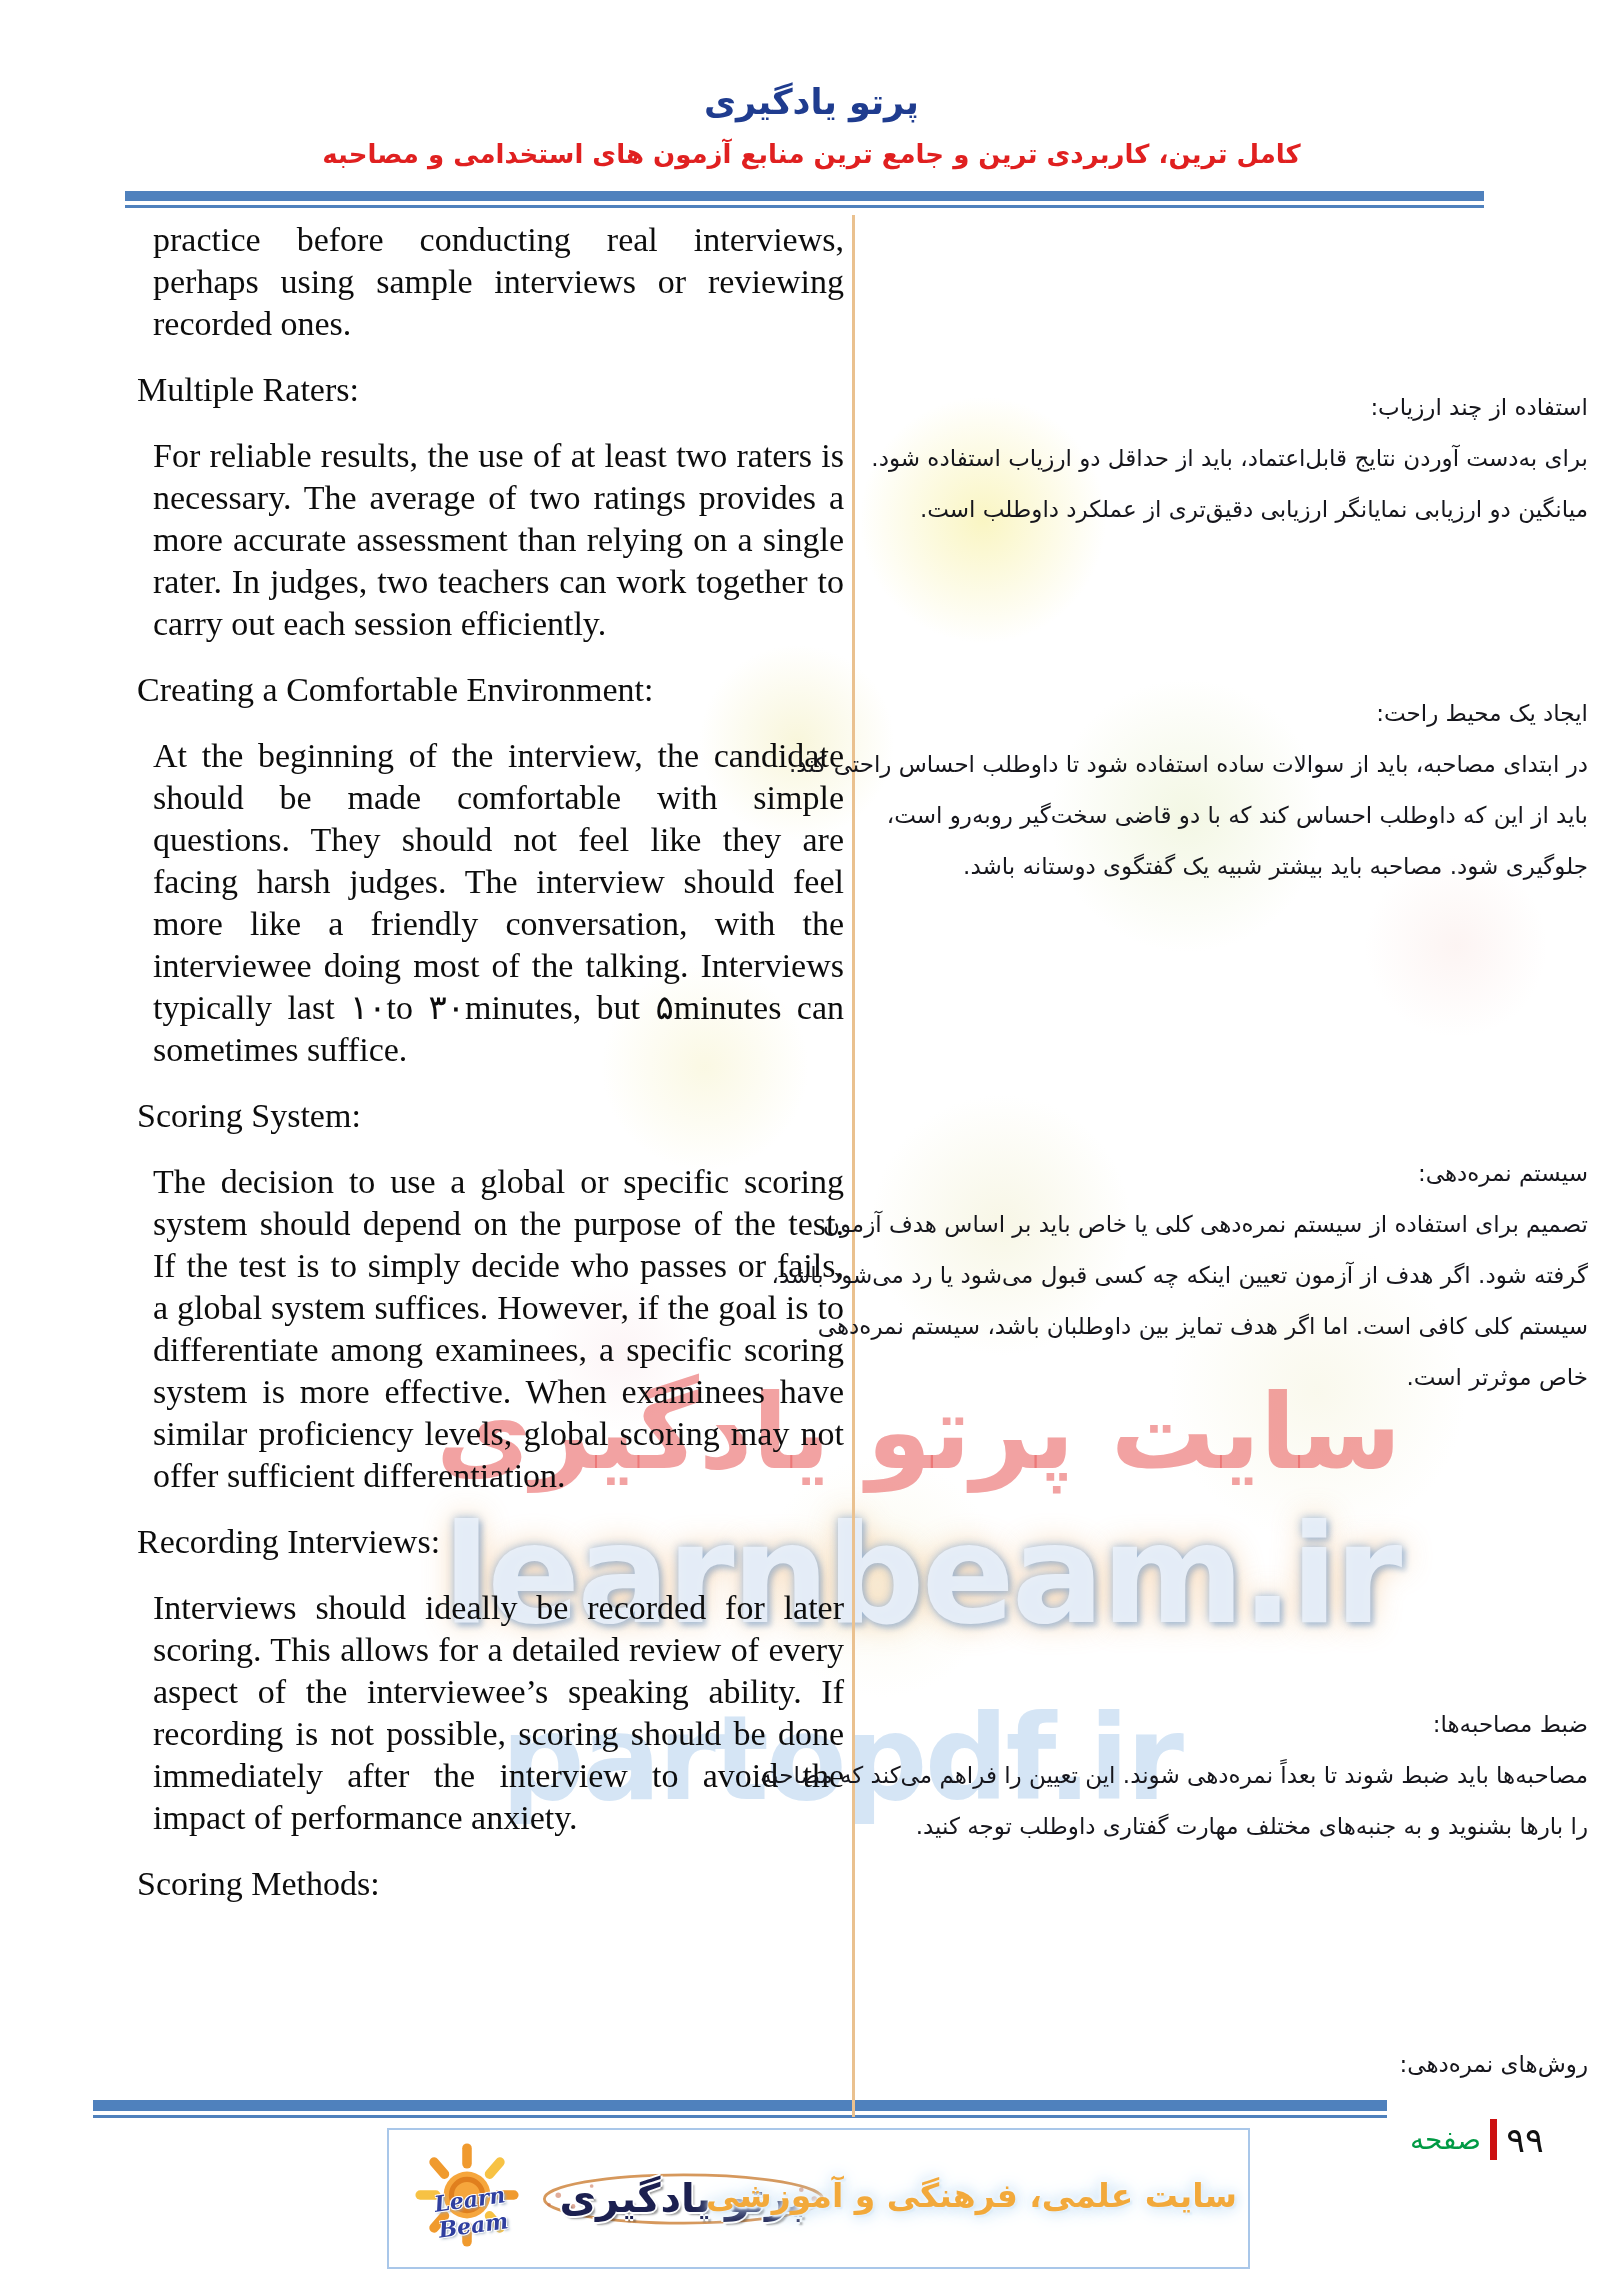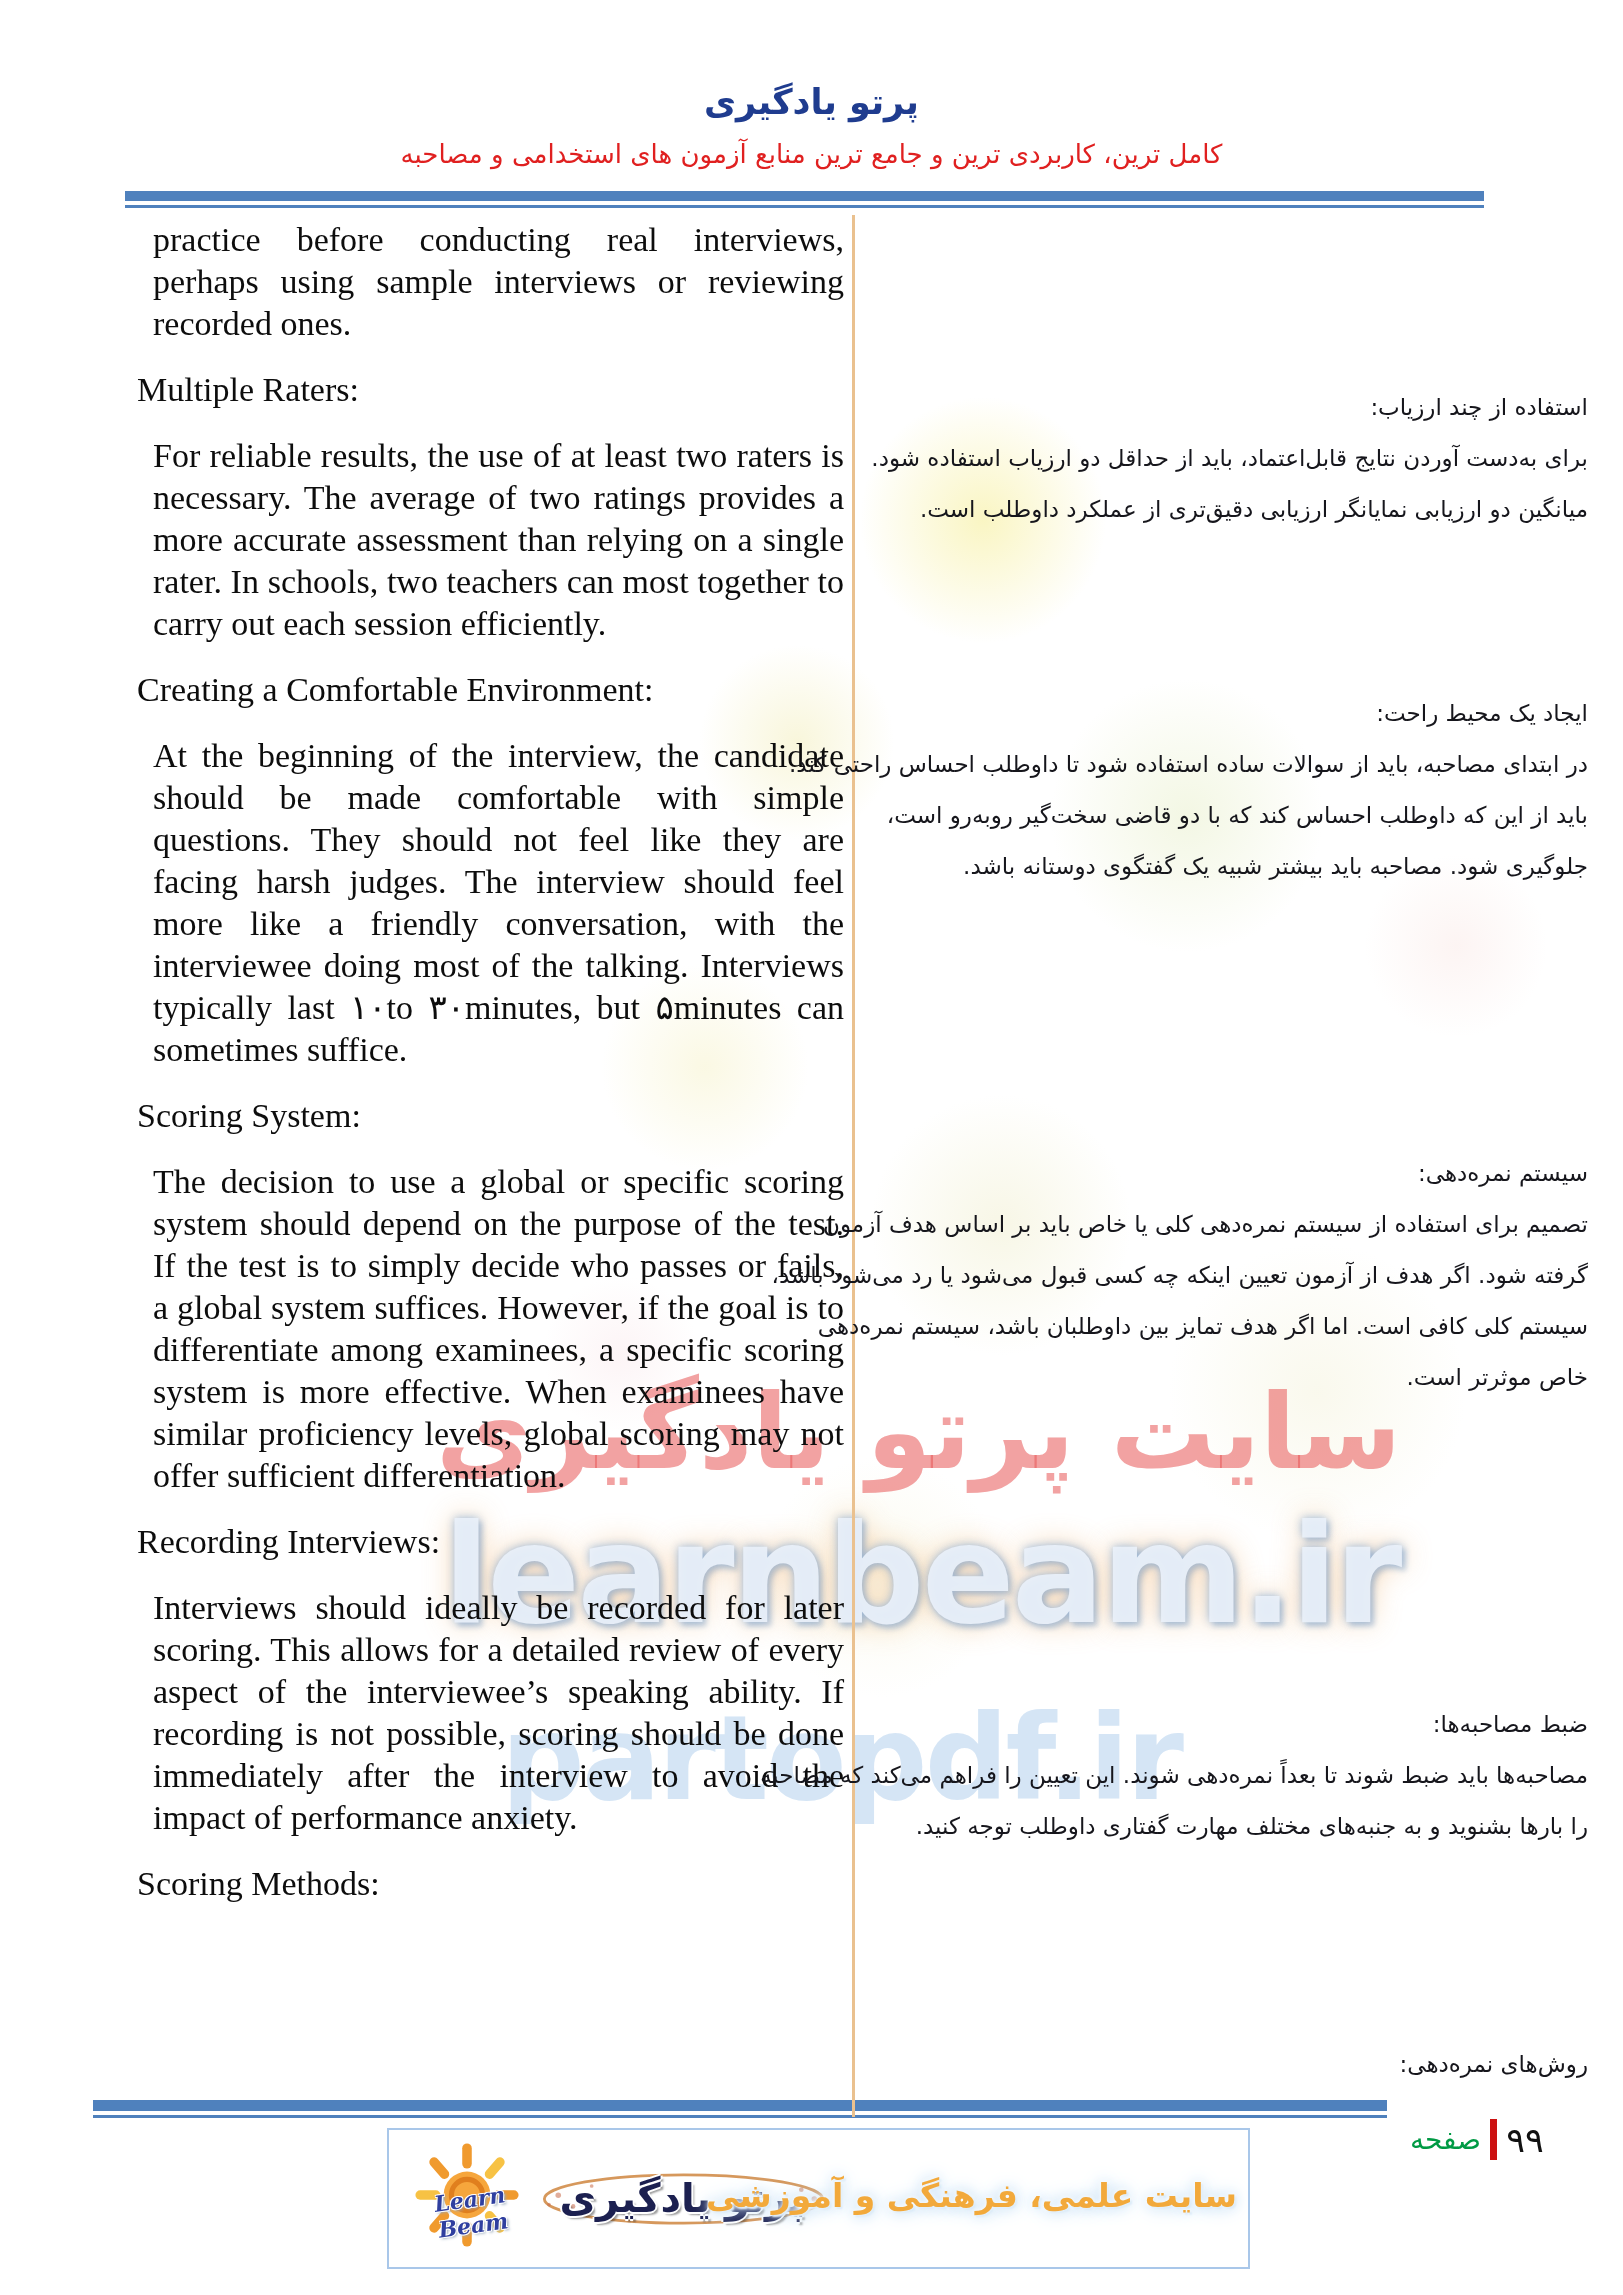--- a/index.html
+++ b/index.html
@@ -8,21 +8,21 @@
     overflow:hidden;font-family:"Liberation Serif",serif;
   }
   
   .hdr-title{
     position:absolute;top:82px;left:0;right:0;text-align:center;
     font-family:"DejaVu Sans",sans-serif;font-size:35px;font-weight:bold;
     color:#1f3c8f;direction:rtl;
   }
   .hdr-sub{
     position:absolute;top:139px;left:0;right:0;text-align:center;
-    font-family:"DejaVu Sans",sans-serif;font-size:26px;font-weight:normal;
+    font-family:"DejaVu Sans",sans-serif;font-size:26px;font-weight:bold;
     color:#e02020;direction:rtl;
   }
   .rule{position:absolute;background:#4f81bd;}
   .rule-top-thick{left:125px;top:191px;width:1359px;height:10.2px;}
   .rule-top-thin{left:125px;top:205px;width:1359px;height:2.8px;}
   .rule-bot-thick{left:93px;top:2100px;width:1294px;height:11px;}
   .rule-bot-thin{left:93px;top:2115px;width:1294px;height:2.8px;}
   
   .floral{
     position:absolute;left:482px;top:297px;width:1132px;height:1605px;
@@ -118,21 +118,21 @@
 
   <div class="wm wm-fa">سایت پرتو یادگیری</div>
   <div class="wm wm-learn">learnbeam.ir</div>
   <div class="wm wm-parto">partopdf.ir</div>
 
   <div class="divider"></div>
 
   <div class="en-col">
     <div class="en-p">practice before conducting real interviews, perhaps using sample interviews or reviewing recorded ones.</div>
     <div class="en-h">Multiple Raters:</div>
-    <div class="en-p">For reliable results, the use of at least two raters is necessary. The average of two ratings provides a more accurate assessment than relying on a single rater. In schools, two teachers can most together to carry out each session efficiently.</div>
+    <div class="en-p">For reliable results, the use of at least two raters is necessary. The average of two ratings provides a more accurate assessment than relying on a single rater. In judges, two teachers can work together to carry out each session efficiently.</div>
     <div class="en-h">Creating a Comfortable Environment:</div>
     <div class="en-p">At the beginning of the interview, the candidate should be made comfortable with simple questions. They should not feel like they are facing harsh judges. The interview should feel more like a friendly conversation, with the interviewee doing most of the talking. Interviews typically last ۱۰to ۳۰minutes, but ۵minutes can sometimes suffice.</div>
     <div class="en-h">Scoring System:</div>
     <div class="en-p">The decision to use a global or specific scoring system should depend on the purpose of the test. If the test is to simply decide who passes or fails, a global system suffices. However, if the goal is to differentiate among examinees, a specific scoring system is more effective. When examinees have similar proficiency levels, global scoring may not offer sufficient differentiation.</div>
     <div class="en-h">Recording Interviews:</div>
     <div class="en-p">Interviews should ideally be recorded for later scoring. This allows for a detailed review of every aspect of the interviewee’s speaking ability. If recording is not possible, scoring should be done immediately after the interview to avoid the impact of performance anxiety.</div>
     <div class="en-h">Scoring Methods:</div>
   </div>
 
   <div class="fa-sec" style="top:382px">

